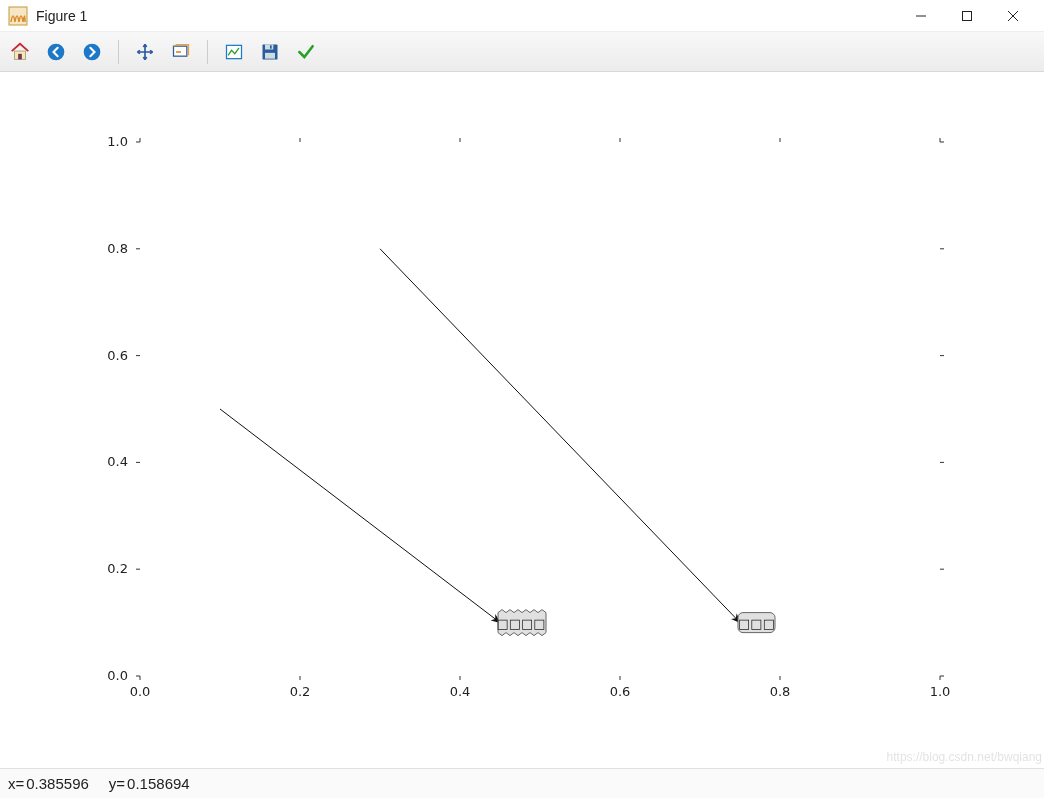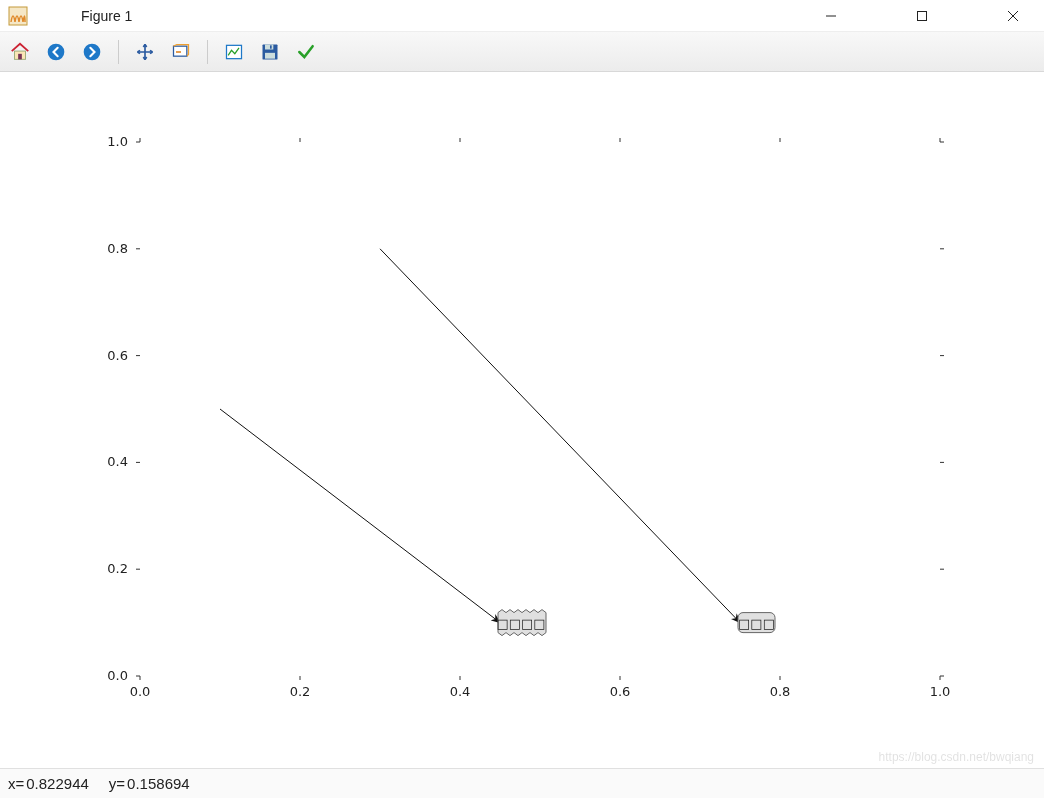--- a/index.html
+++ b/index.html
@@ -11,21 +11,20 @@
       overflow: hidden;
       position: relative;
     }
     .titlebar {
       height: 32px;
       display: flex;
       align-items: center;
       padding: 0 8px;
       background: #fff;
       border-bottom: 1px solid #eee;
-      gap: 45px;
     }
     .titlebar .app-icon {
       width: 20px; height: 20px;
       margin-right: 8px;
     }
     .titlebar .title {
       font-size: 14px;
       color: #222;
       flex: 0 0 auto;
     }
@@ -74,21 +73,21 @@
       align-items: center;
       padding: 0 8px;
       gap: 20px;
       font-size: 15px;
       color: #222;
       background: #fafafa;
     }
     .status-seg { display: flex; gap: 2px; }
     .watermark {
       position: absolute;
-      right: 10px; bottom: 34px;
+      right: 2px; bottom: 34px;
       font-size: 12px;
       color: rgba(0,0,0,0.12);
       pointer-events: none;
       text-align: center;
     }
     
     .tick-label { font-size: 13px; fill: #222; font-family: "DejaVu Sans", sans-serif; }
     .annot-box { fill: #e0e0e0; stroke: #666; stroke-width: 1; }
   </style>
 </head>
@@ -227,19 +226,19 @@
       <rect x="738" y="540.6" width="37" height="20" rx="5" ry="5" class="annot-box"></rect>
       <text x="756.5" y="555.6" text-anchor="middle" class="tick-label">□□□</text>
     </svg>
 </div>
 
 <div class="watermark">https://blog.csdn.net/bwqiang</div>
 
 <div class="statusbar">
   <span class="status-seg">
     <span>x=</span>
-      <span>0.822944</span>
+      <span>0.385596</span>
   </span>
   <span class="status-seg">
     <span>y=</span>
       <span>0.158694</span>
   </span>
 </div>
 
 </body></html>

